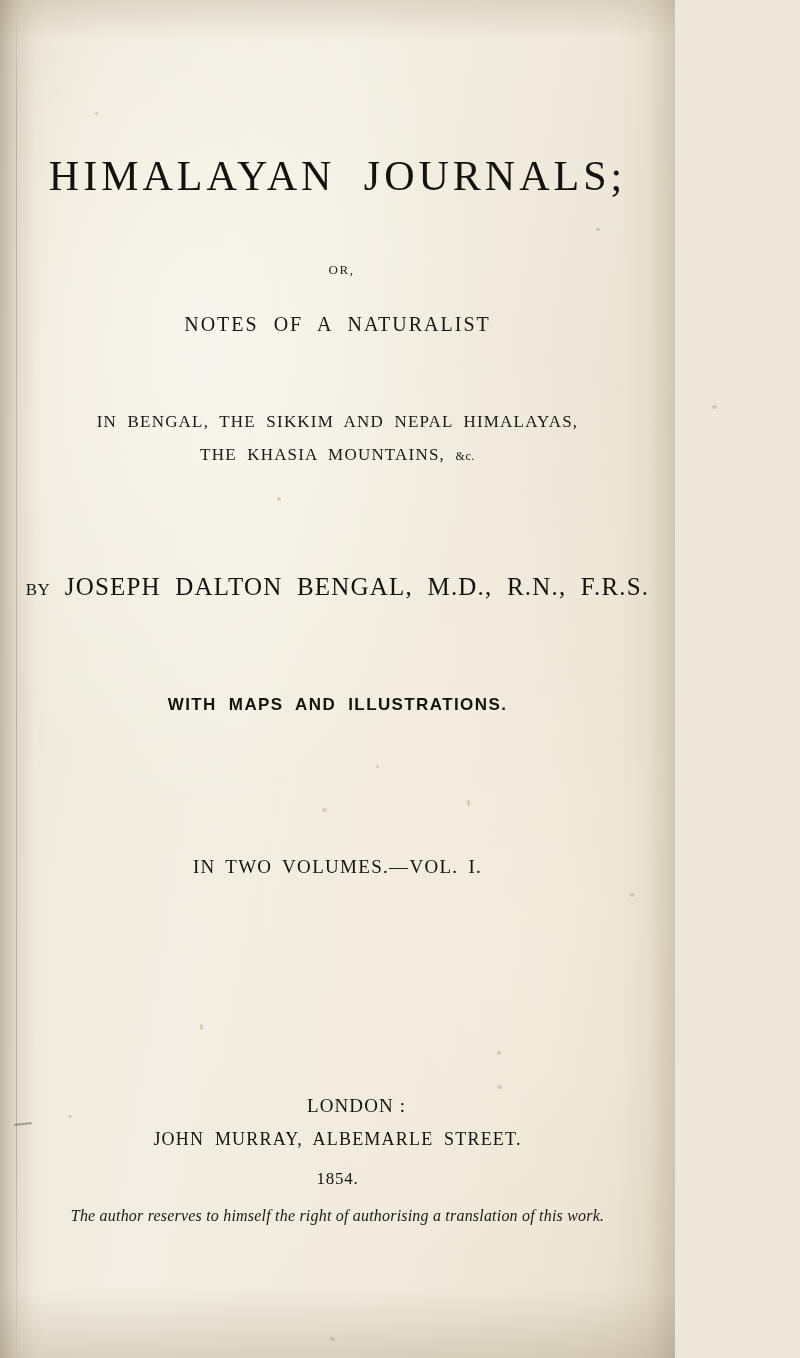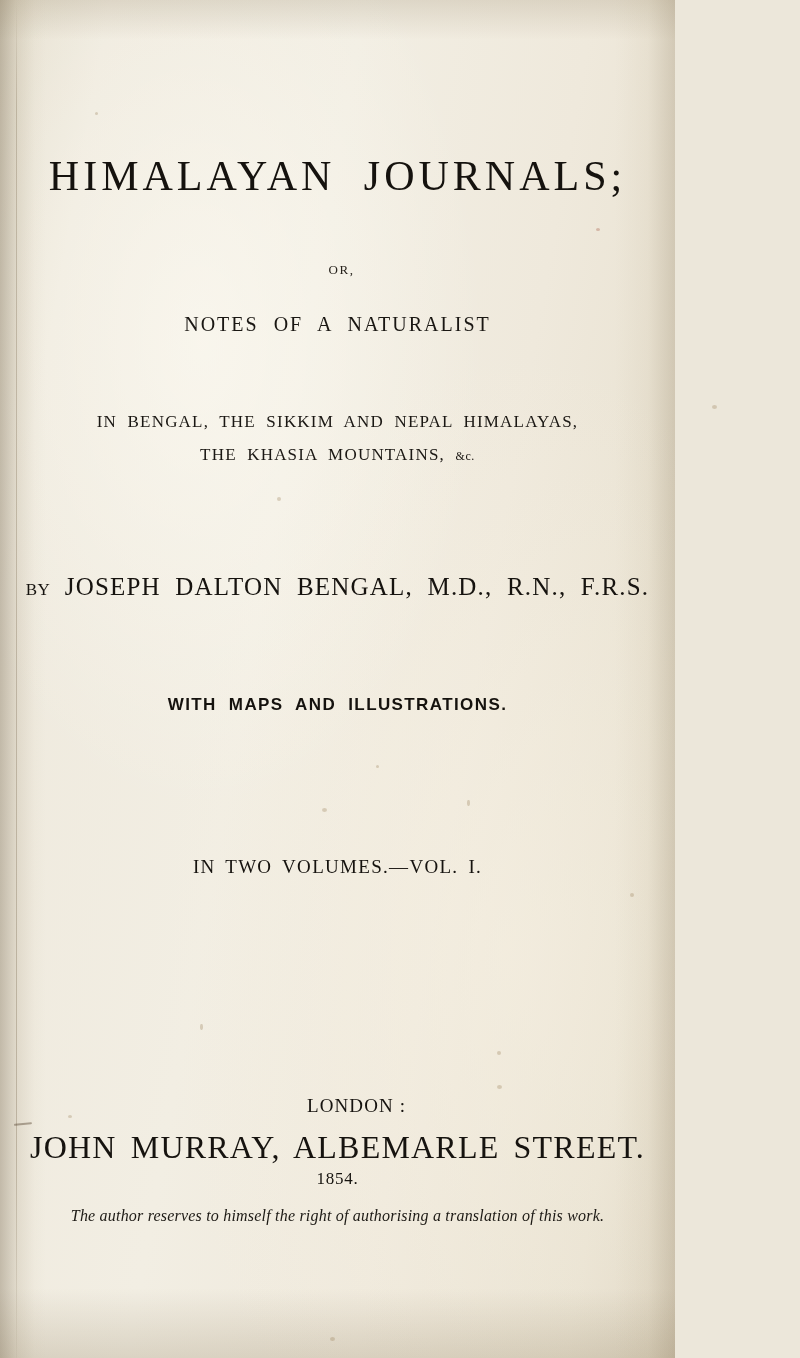--- a/index.html
+++ b/index.html
@@ -176,21 +176,21 @@
     left: 4px; right: 0;
     font-size: 19px;
     letter-spacing: 1.1px;
     color: #16130f;
     margin-left: 34px;
   }
   .imprint-publisher {
     position: absolute;
     top: 1129px;
     left: 0; right: 0;
-    font-size: 32px;
+    font-size: 18px;
     letter-spacing: 1.2px;
     word-spacing: 5px;
     color: #16130f;
   }
   .imprint-year {
     position: absolute;
     top: 1169px;
     left: 0; right: 0;
     font-size: 17px;
     letter-spacing: 0.8px;

